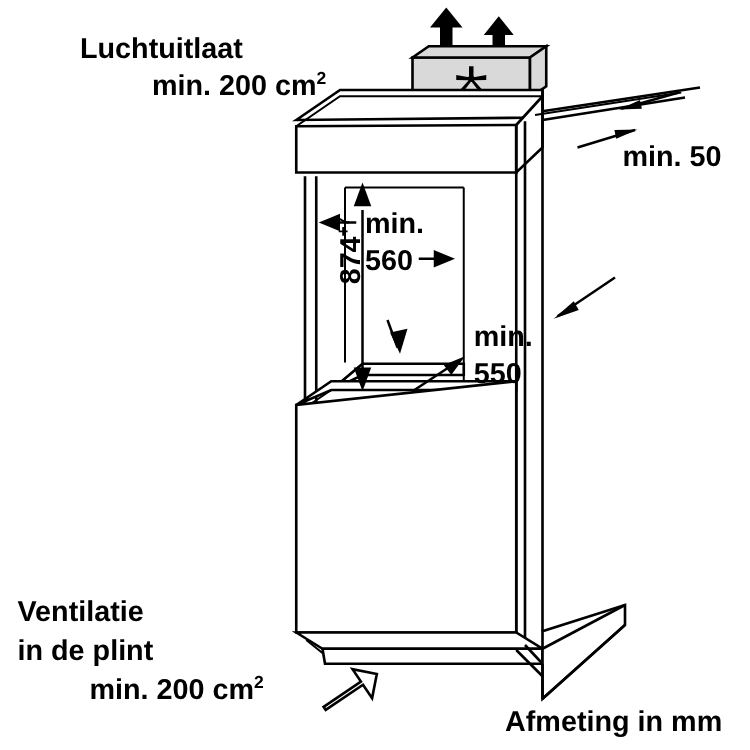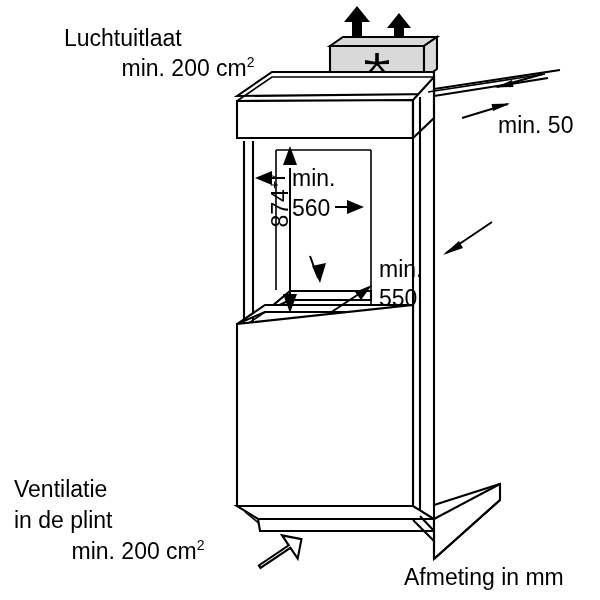--- a/index.html
+++ b/index.html
@@ -12,20 +12,21 @@
     width: 600px;
     height: 600px;
     overflow: hidden;
     font-family: "Liberation Sans", sans-serif;
     color: #000000;
   }
   #diagram-root {
     position: relative;
     width: 600px;
     height: 600px;
+    font-weight: bold;
   }
   svg#technical-drawing {
     position: absolute;
     top: 0;
     left: 0;
     width: 600px;
     height: 600px;
     display: block;
   }
   .label-text {

